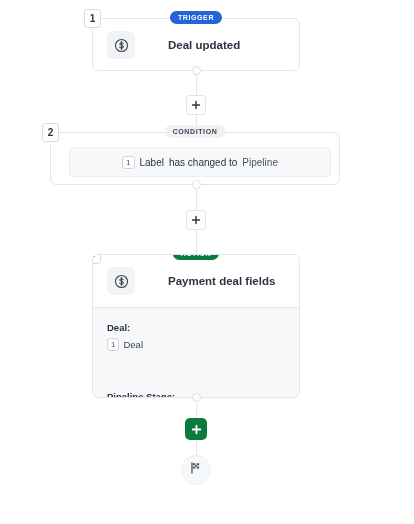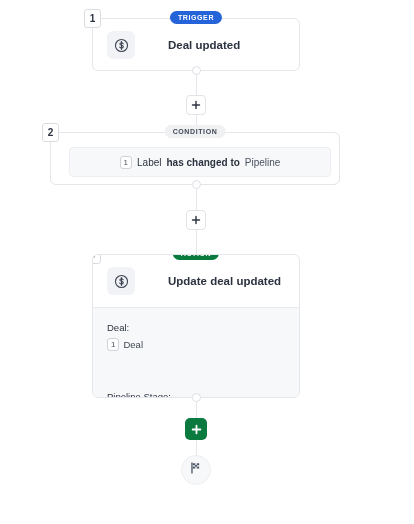--- a/index.html
+++ b/index.html
@@ -140,33 +140,33 @@
     height: 13px;
     padding: 0 3px;
     border: 1px solid #cfd3da;
     border-radius: 3px;
     background: #ffffff;
     font-size: 8px;
     color: #4a5263;
     box-sizing: border-box;
   }
   .cond-field { color: #2c3340; }
-  .cond-op { font-weight: 700; color: #2c3340; }
+  .cond-op { font-weight: 400; color: #2c3340; }
   .cond-val { color: #4a5263; }
 
   
   .act-body {
     border-top: 1px solid #e8eaed;
     background: #f7f8f9;
     padding: 14px 14px 18px 14px;
     border-radius: 0 0 5px 5px;
   }
   .field-label {
     font-size: 9.5px;
-    font-weight: 400;
+    font-weight: 700;
     color: #2c3340;
     margin-bottom: 5px;
   }
   .field-value {
     font-size: 9.5px;
     color: #3f4654;
     display: flex;
     align-items: center;
     gap: 4px;
   }
@@ -273,21 +273,21 @@
     <div class="step-num">3</div>
     <div class="badge action">ACTION</div>
     <div class="head">
       <span class="app-icon">
         <svg width="17" height="17" viewBox="0 0 24 24" fill="none" stroke="#3f4654" stroke-width="1.6">
           <circle cx="12" cy="12" r="8.5"></circle>
           <path d="M14.3 9.4c-.4-.8-1.3-1.3-2.3-1.3-1.3 0-2.3.7-2.3 1.8 0 2.4 4.8 1.2 4.8 3.8 0 1.2-1.1 1.9-2.5 1.9-1.1 0-2.1-.5-2.5-1.4" stroke-linecap="round"></path>
           <path d="M12 6.4v11.2" stroke-linecap="round"></path>
         </svg>
       </span>
-      <span class="head-title">Update deal updated</span>
+      <span class="head-title">Payment deal fields</span>
     </div>
     <div class="act-body">
       <div class="field-group">
         <div class="field-label">Deal:</div>
         <div class="field-value">
           <span class="chip">1</span>
           <span>Deal</span>
         </div>
       </div>
       <div class="field-group">

